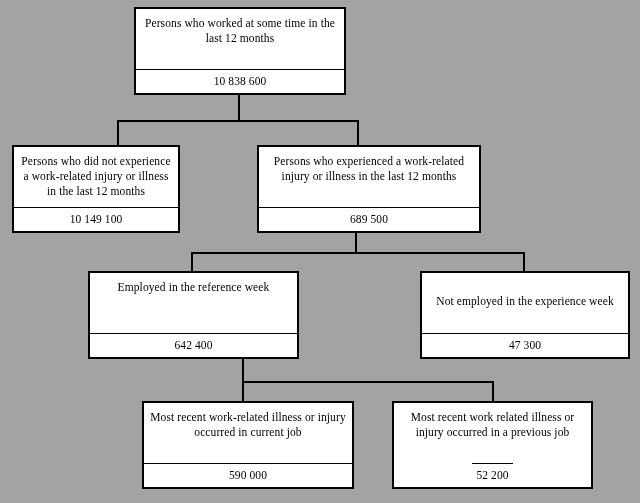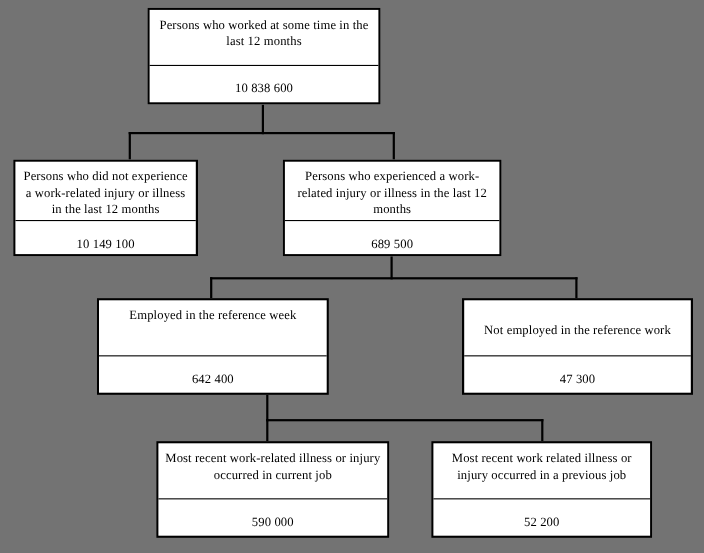--- a/index.html
+++ b/index.html
@@ -10,21 +10,21 @@
   }
   body {
     font-family: "Liberation Serif", "DejaVu Serif", serif;
     color: #000000;
   }
   #chart-canvas {
     position: relative;
     width: 640px;
     height: 503px;
     overflow: hidden;
-    background: #737373;
+    background: #a3a3a3;
   }
   
   .node {
     position: absolute;
     box-sizing: border-box;
     border: 2px solid #000000;
     background: #ffffff;
     display: flex;
     flex-direction: column;
     z-index: 2;
@@ -39,21 +39,21 @@
     font-size: 11.5px;
     line-height: 1.32;
     letter-spacing: 0.1px;
   }
   .node-value {
     flex: 0 0 auto;
     border-top: 1px solid #000000;
     text-align: center;
     font-size: 11.5px;
     line-height: 1.32;
-    padding: 14px 4px 4px 4px;
+    padding: 4px 4px 4px 4px;
     letter-spacing: 0.1px;
   }
   
   .conn-v {
     position: absolute;
     width: 2px;
     background: #000000;
     z-index: 1;
   }
   .conn-h {
@@ -86,38 +86,38 @@
   <div class="node" style="left:134px; top:7px; width:212px; height:88px;">
     <div class="node-label">Persons who worked at some time in the last 12 months</div>
     <div class="node-value">10 838 600</div>
   </div>
 
   <div class="node" style="left:12px; top:145px; width:168px; height:88px;">
     <div class="node-label">Persons who did not experience a work-related injury or illness in the last 12 months</div>
     <div class="node-value">10 149 100</div>
   </div>
 
-  <div class="node" style="left:257px; top:145px; width:199px; height:88px;">
+  <div class="node" style="left:257px; top:145px; width:224px; height:88px;">
     <div class="node-label">Persons who experienced a work-related injury or illness in the last 12 months</div>
     <div class="node-value">689 500</div>
   </div>
 
   <div class="node" style="left:88px; top:271px; width:211px; height:88px;">
     <div class="node-label node-label-single" style="">Employed in the reference week</div>
     <div class="node-value">642 400</div>
   </div>
 
   <div class="node" style="left:420px; top:271px; width:210px; height:88px;">
-    <div class="node-label node-label-single" style="padding-top:21px;">Not employed in the reference work</div>
+    <div class="node-label node-label-single" style="padding-top:21px;">Not employed in the experience week</div>
     <div class="node-value">47 300</div>
   </div>
 
   <div class="node" style="left:142px; top:401px; width:212px; height:88px;">
     <div class="node-label">Most recent work-related illness or injury occurred in current job</div>
     <div class="node-value">590 000</div>
   </div>
 
-  <div class="node" style="left:392px; top:401px; width:201px; height:88px;">
+  <div class="node" style="left:392px; top:401px; width:201px; height:88px;align-items:center;">
     <div class="node-label">Most recent work related illness or injury occurred in a previous job</div>
     <div class="node-value">52 200</div>
   </div>
 
 </div>
 
 </body></html>

